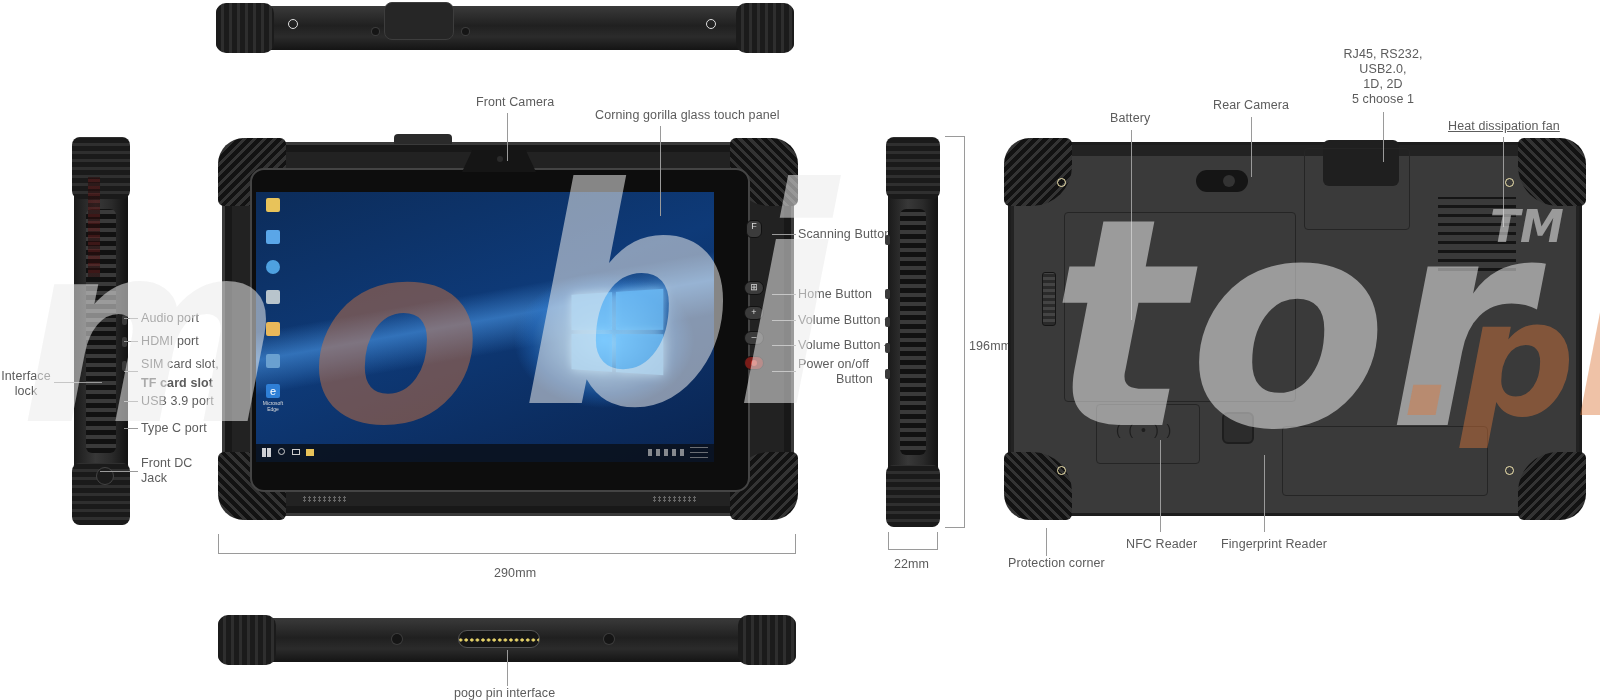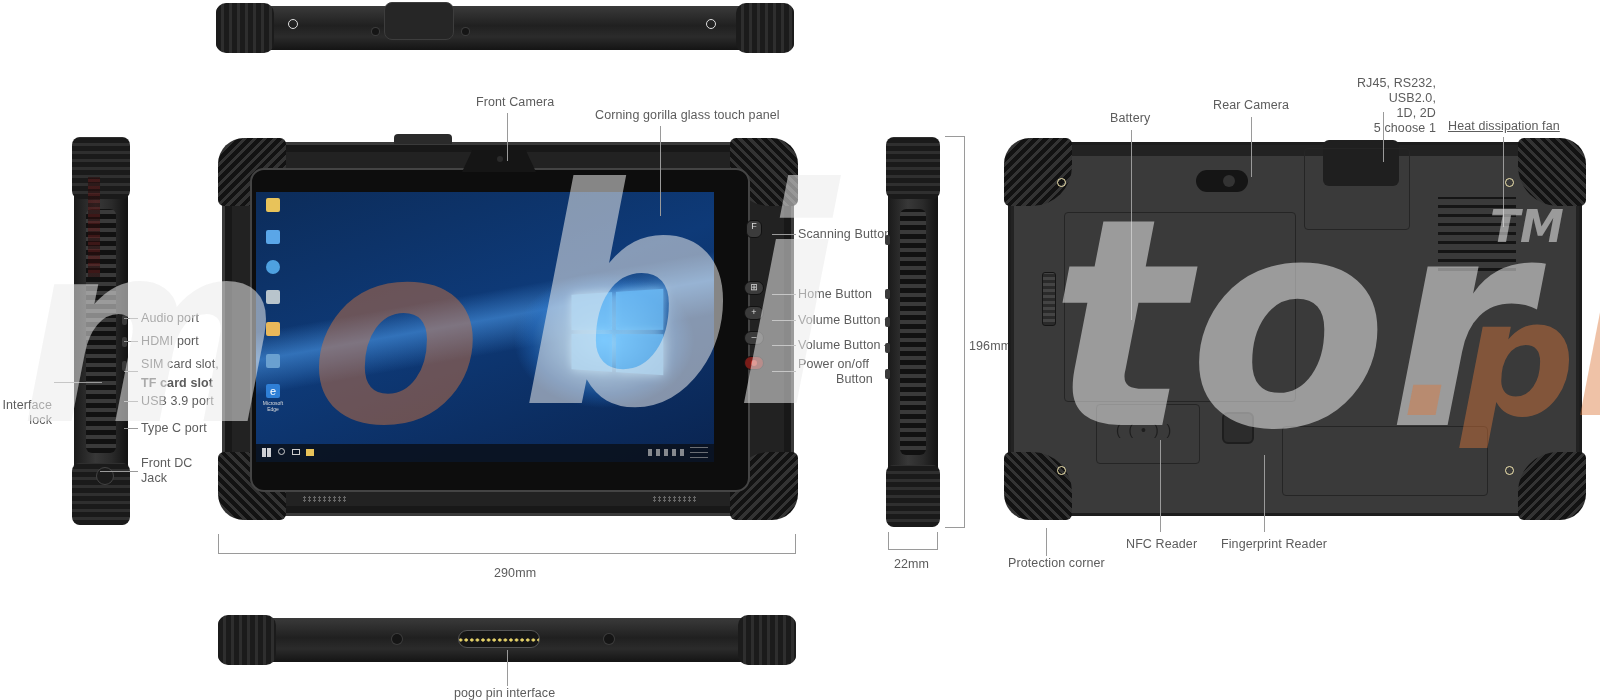--- a/index.html
+++ b/index.html
@@ -1,21 +1,21 @@
 <!DOCTYPE html>
 <html><head>
 <meta charset="utf-8">
 <style>
   * { box-sizing: border-box; margin: 0; padding: 0; }
   html, body { width: 1600px; height: 700px; background: #ffffff; overflow: hidden; }
   body { position: relative; font-family: "Liberation Sans", sans-serif; color: #5a5a5a; }
 
   .abs { position: absolute; }
   .label { position: absolute; font-size: 12.5px; color: #5c5c5c; line-height: 15px; white-space: nowrap; letter-spacing: 0.1px; }
-  .label.center { text-align: right; margin-top: 29px; }
+  .label.center { text-align: center; }
   .leader { position: absolute; background: #9a9a9a; }
 
   
   .edge-view {
     position: absolute; background: linear-gradient(#3a3a3a, #202020 45%, #2b2b2b 70%, #141414);
     border-radius: 6px;
   }
   .edge-cap {
     position: absolute; top: -3px; bottom: -3px; width: 58px; border-radius: 10px;
     background: repeating-linear-gradient(90deg, #1b1b1b 0 5px, #2e2e2e 5px 8px);

